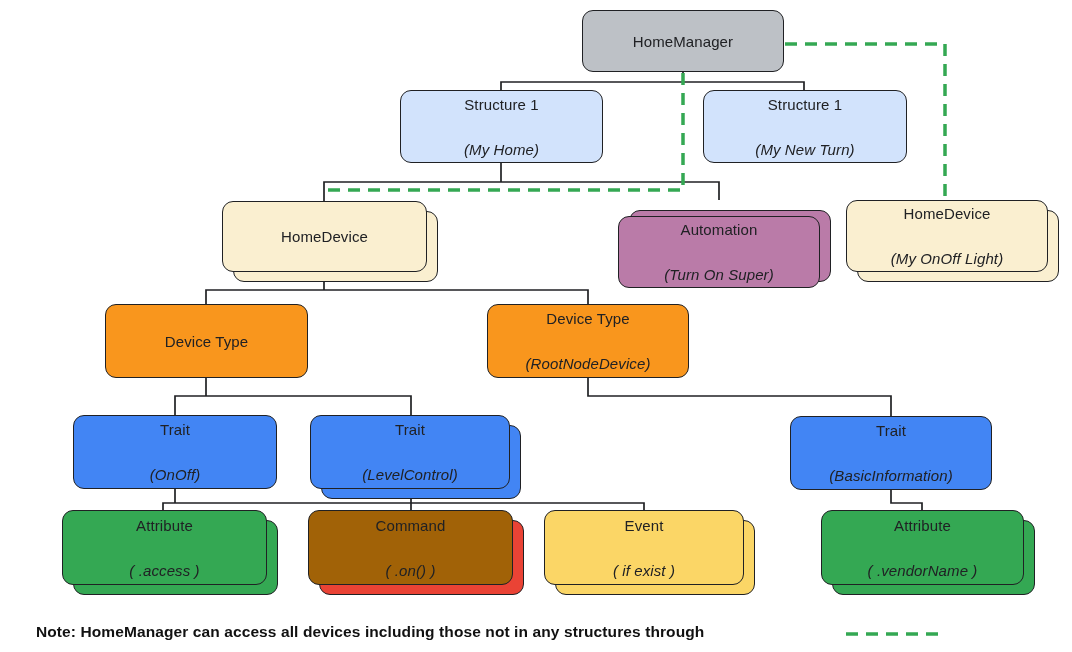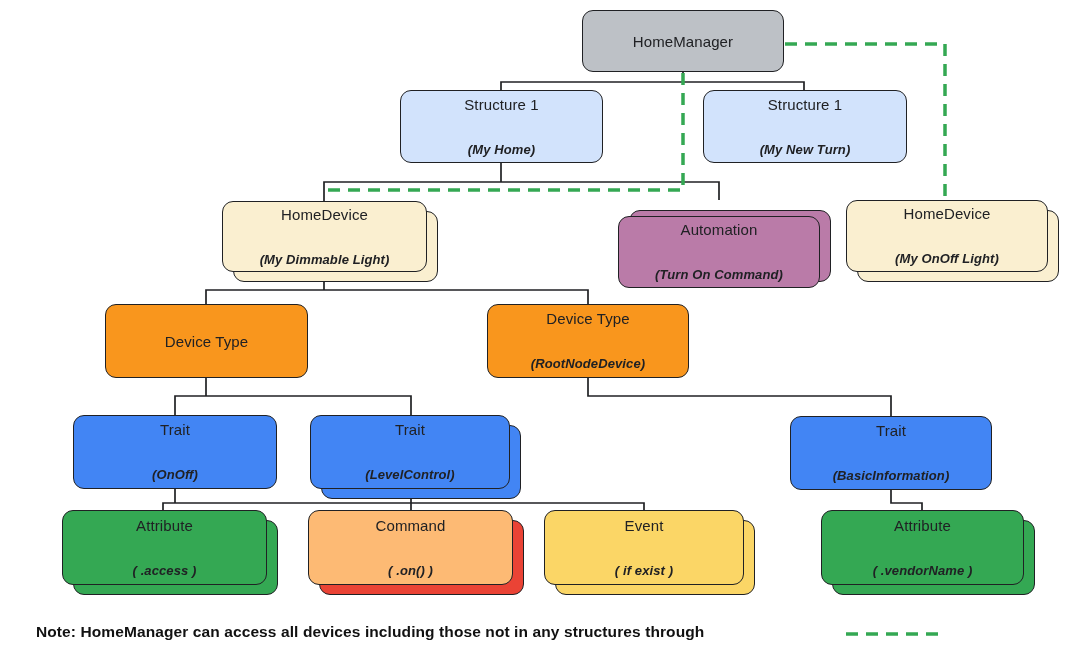--- a/index.html
+++ b/index.html
@@ -33,22 +33,22 @@
     text-align: center;
   }
   .node .t1 {
     font-size: 15px;
     font-weight: 500;
     color: #202124;
     line-height: 21px;
     letter-spacing: .1px;
   }
   .node .t2 {
-    font-size: 13px;
-    font-weight: 700;
+    font-size: 15px;
+    font-weight: 400;
     font-style: italic;
     color: #202124;
     line-height: 21px;
     letter-spacing: .1px;
     margin-top: 24px;
   }
   #note {
     position: absolute;
     left: 36px;
     top: 623px;
@@ -90,28 +90,27 @@
       <div class="node" style="left: 703px; top: 90px; width: 204px; height: 73px;">
         <div class="layer front" style="left: 0px; top: 0px; width: 204px; height: 73px; background: rgb(210, 227, 252);">
           <div class="t1">Structure 1</div>
           <div class="t2">(My New Turn)</div>
         </div>
       </div>
       <div class="node" style="left: 222px; top: 201px; width: 216px; height: 81px;">
         <div class="layer back" style="left: 11px; top: 10px; width: 205px; height: 71px; background: rgb(250, 239, 208);"></div>
         <div class="layer front" style="left: 0px; top: 0px; width: 205px; height: 71px; background: rgb(250, 239, 208);">
           <div class="t1">HomeDevice</div>
-          <div class="t2">(My Dimmable Light)</div>
         </div>
       </div>
       <div class="node" style="left: 618px; top: 200px; width: 213px; height: 82px;">
         <div class="layer back" style="left: 11px; top: 10px; width: 202px; height: 72px; background: rgb(186, 123, 168);"></div>
         <div class="layer front" style="left: 0px; top: 16px; width: 202px; height: 72px; background: rgb(186, 123, 168);">
           <div class="t1">Automation</div>
-          <div class="t2">(Turn On Command)</div>
+          <div class="t2">(Turn On Super)</div>
         </div>
       </div>
       <div class="node" style="left: 846px; top: 200px; width: 213px; height: 82px;">
         <div class="layer back" style="left: 11px; top: 10px; width: 202px; height: 72px; background: rgb(250, 239, 208);"></div>
         <div class="layer front" style="left: 0px; top: 0px; width: 202px; height: 72px; background: rgb(250, 239, 208);">
           <div class="t1">HomeDevice</div>
           <div class="t2">(My OnOff Light)</div>
         </div>
       </div>
       <div class="node" style="left: 105px; top: 304px; width: 203px; height: 74px;">
@@ -146,21 +145,21 @@
       </div>
       <div class="node" style="left: 62px; top: 510px; width: 216px; height: 85px;">
         <div class="layer back" style="left: 11px; top: 10px; width: 205px; height: 75px; background: rgb(52, 168, 83);"></div>
         <div class="layer front" style="left: 0px; top: 0px; width: 205px; height: 75px; background: rgb(52, 168, 83);">
           <div class="t1">Attribute</div>
           <div class="t2">( .access )</div>
         </div>
       </div>
       <div class="node" style="left: 308px; top: 510px; width: 216px; height: 85px;">
         <div class="layer back" style="left: 11px; top: 10px; width: 205px; height: 75px; background: rgb(234, 67, 53);"></div>
-        <div class="layer front" style="left: 0px; top: 0px; width: 205px; height: 75px; background: #fdba74;">
+        <div class="layer front" style="left: 0px; top: 0px; width: 205px; height: 75px; background: #a16207;">
           <div class="t1">Command</div>
           <div class="t2">( .on() )</div>
         </div>
       </div>
       <div class="node" style="left: 544px; top: 510px; width: 211px; height: 85px;">
         <div class="layer back" style="left: 11px; top: 10px; width: 200px; height: 75px; background: rgb(251, 214, 102);"></div>
         <div class="layer front" style="left: 0px; top: 0px; width: 200px; height: 75px; background: rgb(251, 214, 102);">
           <div class="t1">Event</div>
           <div class="t2">( if exist )</div>
         </div>

